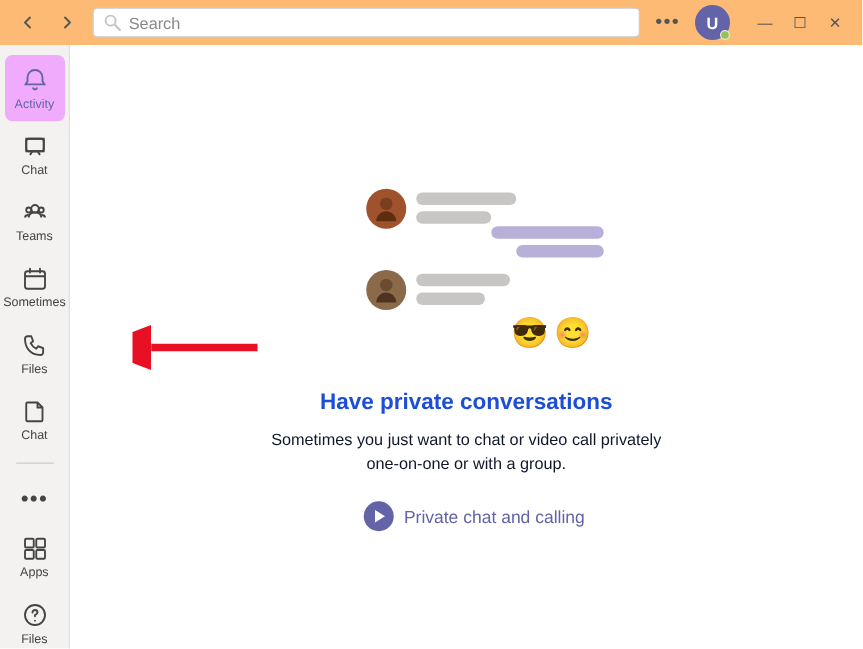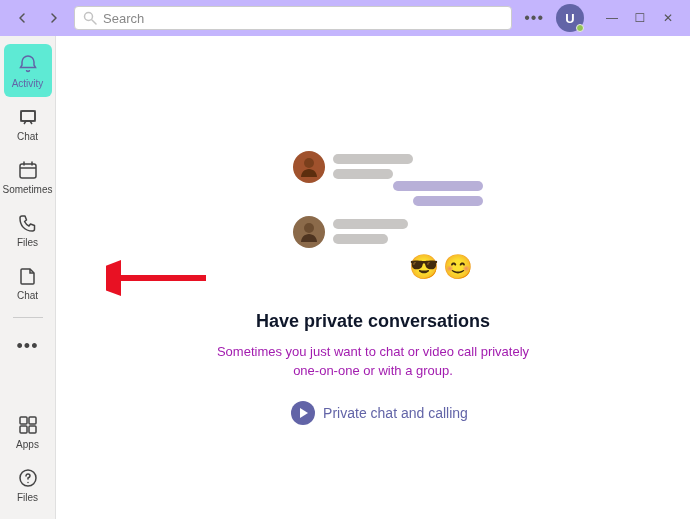--- a/index.html
+++ b/index.html
@@ -9,21 +9,21 @@
       font-family: 'Segoe UI', sans-serif;
       display: flex;
       flex-direction: column;
       overflow: hidden;
       background: #fff;
     }
 
     
     .titlebar {
       height: 36px;
-      background: #c4b5fd;
+      background: #fdba74;
       display: flex;
       align-items: center;
       padding: 0 8px;
       gap: 6px;
       flex-shrink: 0;
     }
     .titlebar-nav {
       display: flex;
       gap: 4px;
     }
@@ -130,21 +130,21 @@
       width: 48px;
       display: flex;
       flex-direction: column;
       align-items: center;
       padding: 8px 0;
       cursor: pointer;
       border-radius: 6px;
       gap: 2px;
       position: relative;
     }
-    .sidebar-item.active { background: #5eead4; }
+    .sidebar-item.active { background: #f0abfc; }
     .sidebar-item .item-icon {
       width: 24px;
       height: 24px;
       display: flex;
       align-items: center;
       justify-content: center;
       color: #444;
     }
     .sidebar-item.active .item-icon { color: #6264a7; }
     .sidebar-item .item-label {
@@ -191,27 +191,27 @@
       width: 260px;
       height: 160px;
       position: relative;
       margin-bottom: 20px;
     }
 
     
     .empty-title {
       font-size: 18px;
       font-weight: 700;
-      color: #0f172a;
+      color: #1d4ed8;
       margin-bottom: 10px;
     }
 
     .empty-desc {
       font-size: 13px;
-      color: #a21caf;
+      color: #0f172a;
       line-height: 1.5;
       margin-bottom: 20px;
     }
 
     .link-button {
       display: flex;
       align-items: center;
       gap: 8px;
       color: #6264a7;
       font-size: 14px;
@@ -307,20 +307,33 @@
       <div class="item-icon">
         <svg width="20" height="20" viewBox="0 0 20 20" fill="none">
           <path d="M3 4h14v10H3z" stroke="currentColor" stroke-width="1.5" rx="2" fill="none"></path>
           <rect x="3" y="4" width="14" height="10" rx="2" stroke="currentColor" stroke-width="1.5" fill="none"></rect>
           <path d="M6 17l2-3h4l2 3" stroke="currentColor" stroke-width="1.5" fill="none"></path>
         </svg>
       </div>
       <span class="item-label">Chat</span>
     </div>
 
+    <div class="sidebar-item">
+      <div class="item-icon">
+        <svg width="20" height="20" viewBox="0 0 20 20" fill="none">
+          <circle cx="10" cy="7" r="3" stroke="currentColor" stroke-width="1.5" fill="none"></circle>
+          <circle cx="15" cy="8" r="2" stroke="currentColor" stroke-width="1.5" fill="none"></circle>
+          <circle cx="5" cy="8" r="2" stroke="currentColor" stroke-width="1.5" fill="none"></circle>
+          <path d="M5 14c0-2.761 2.239-4 5-4s5 1.239 5 4" stroke="currentColor" stroke-width="1.5" fill="none"></path>
+          <path d="M15 12c1.5 0 3 .5 3 2" stroke="currentColor" stroke-width="1.5" fill="none"></path>
+          <path d="M5 12c-1.5 0-3 .5-3 2" stroke="currentColor" stroke-width="1.5" fill="none"></path>
+        </svg>
+      </div>
+      <span class="item-label">Teams</span>
+    </div>
 
     <div class="sidebar-item">
       <div class="item-icon">
         <svg width="20" height="20" viewBox="0 0 20 20" fill="none">
           <rect x="2" y="4" width="16" height="14" rx="2" stroke="currentColor" stroke-width="1.5" fill="none"></rect>
           <path d="M2 8h16" stroke="currentColor" stroke-width="1.5"></path>
           <path d="M6 2v3M14 2v3" stroke="currentColor" stroke-width="1.5" stroke-linecap="round"></path>
         </svg>
       </div>
       <span class="item-label">Sometimes</span>

